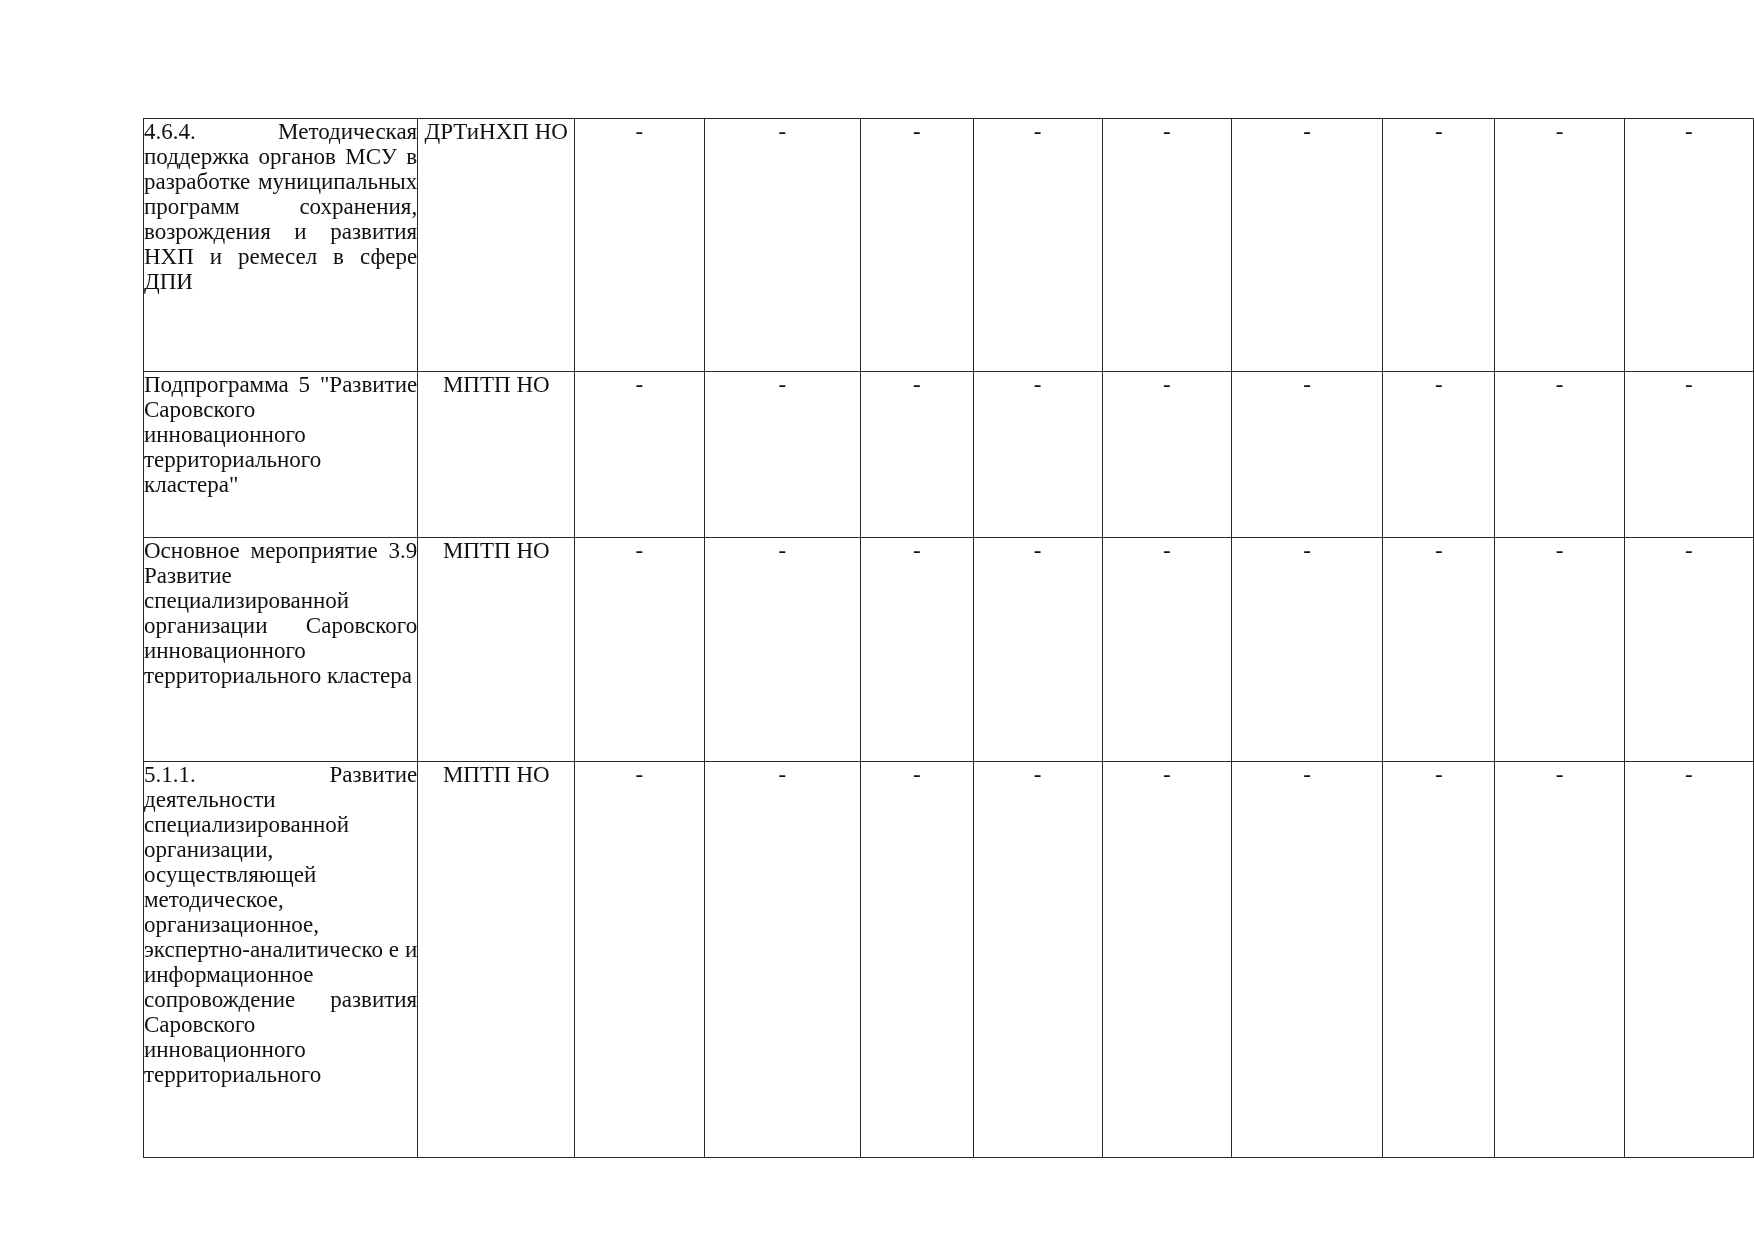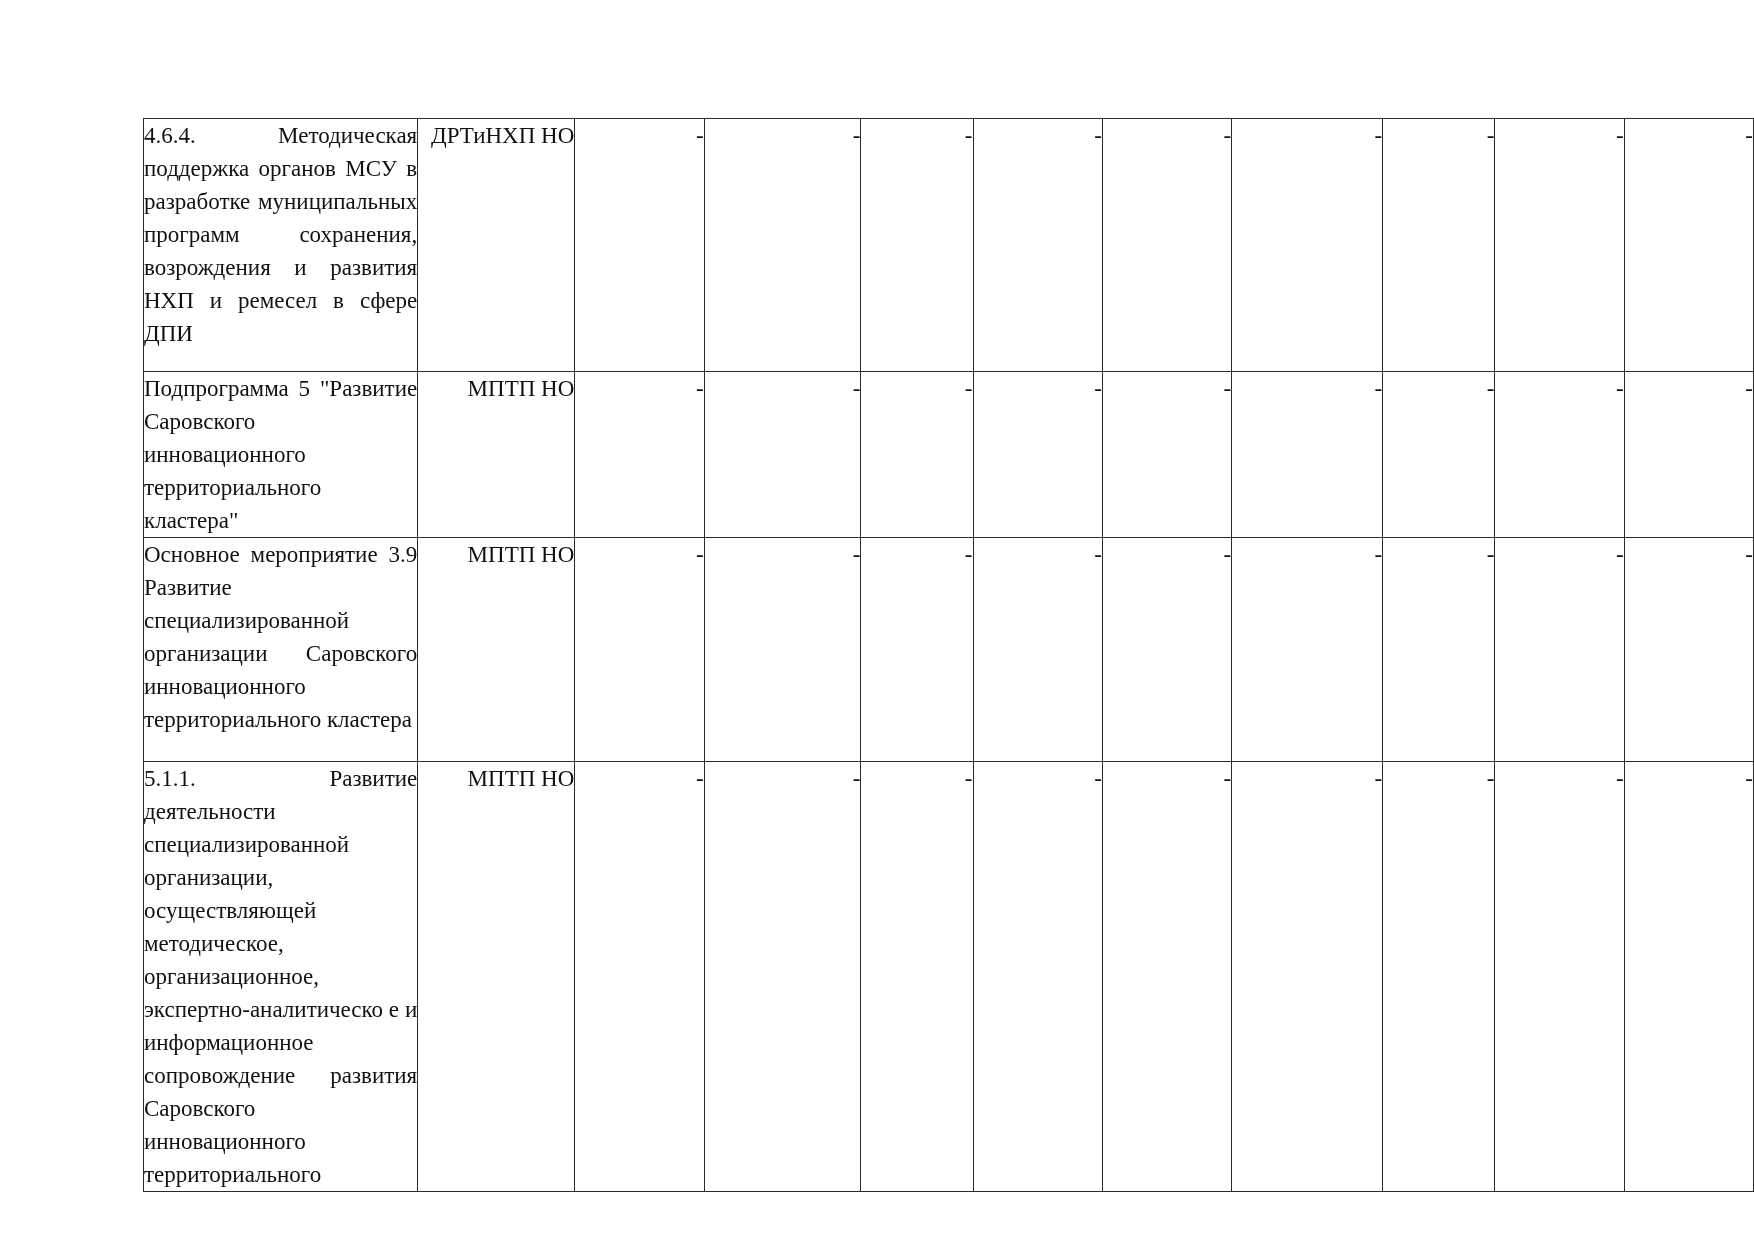--- a/index.html
+++ b/index.html
@@ -2,28 +2,27 @@
 <html><head>
 <meta charset="utf-8">
 <style>
   html, body { margin: 0; padding: 0; background: #ffffff; }
   body { width: 1754px; height: 1240px; position: relative; overflow: hidden;
          font-family: "Liberation Serif", "DejaVu Serif", serif; color: #111; }
   #page { position: absolute; left: 0; top: 0; width: 1754px; height: 1240px; overflow: hidden; }
   table.doc {
     position: absolute; left: 143px; top: 118px;
     border-collapse: collapse; table-layout: fixed;
-    font-size: 23px; line-height: 33px;
+    font-size: 23px; line-height: 25px;
   }
   table.doc td {
     border: 1.5px solid #2a2a2a;
     vertical-align: top;
     padding: 0;
     box-sizing: border-box;
-    text-align: right;
   }
   td.name { padding: 12px 6px 0 7px; text-align: justify; }
   td.name .txt { display: block; text-align: justify; text-align-last: left; hyphens: none; word-break: normal; }
   td.exec { text-align: center; padding: 12px 4px 0 4px; }
   td.val { text-align: center; padding-top: 12px; }
 </style>
 </head>
 <body>
 
 <div id="page">

